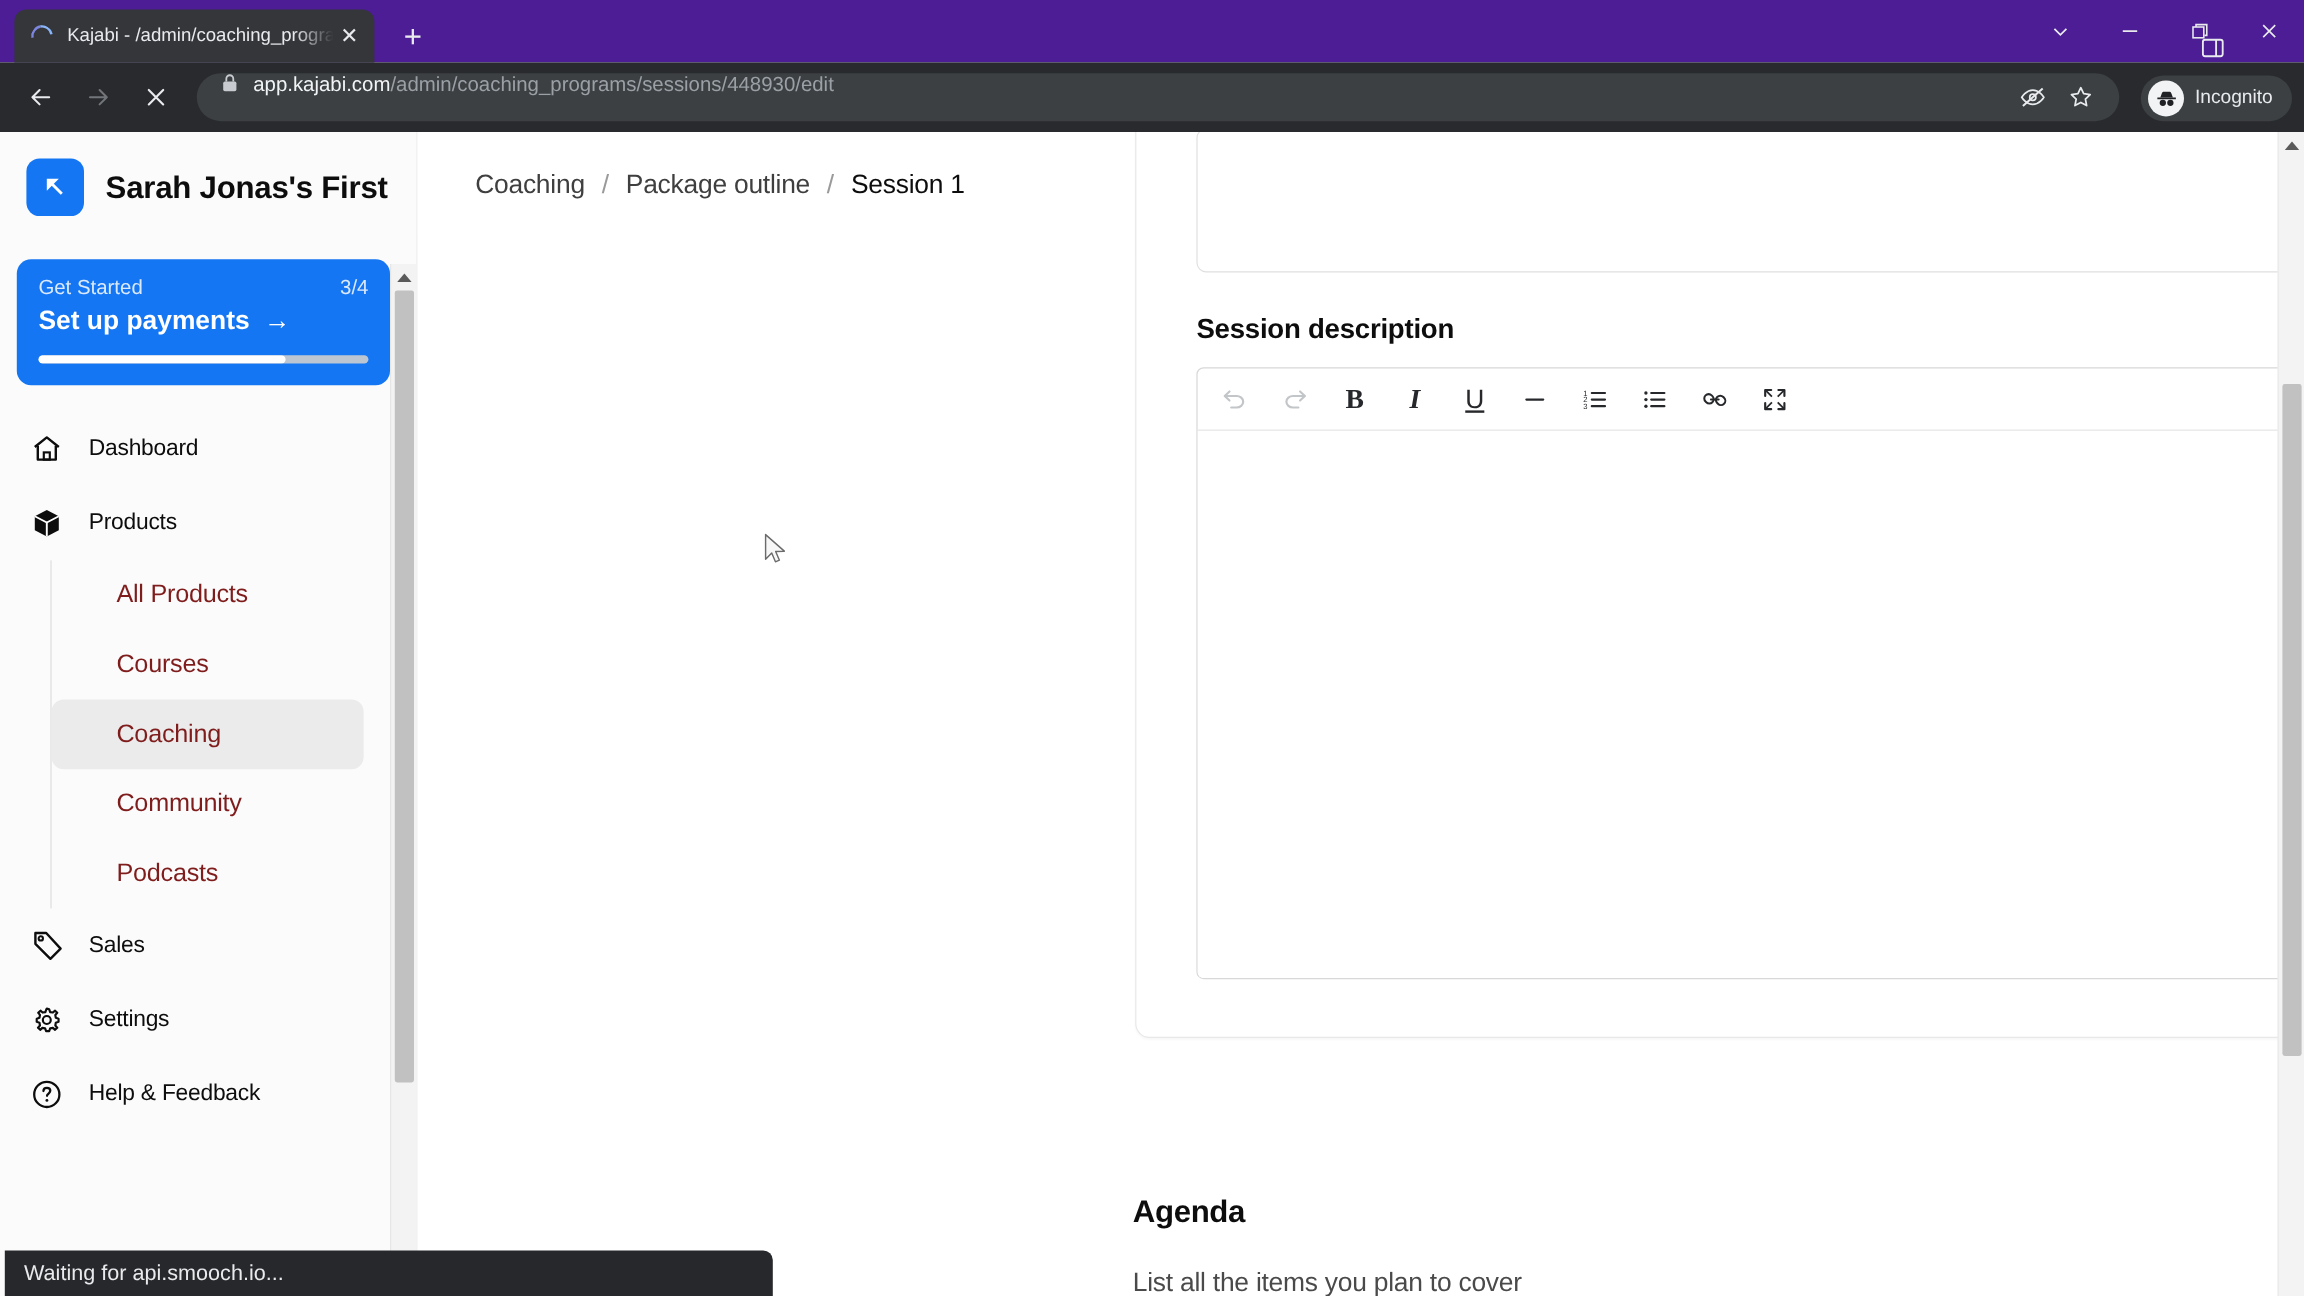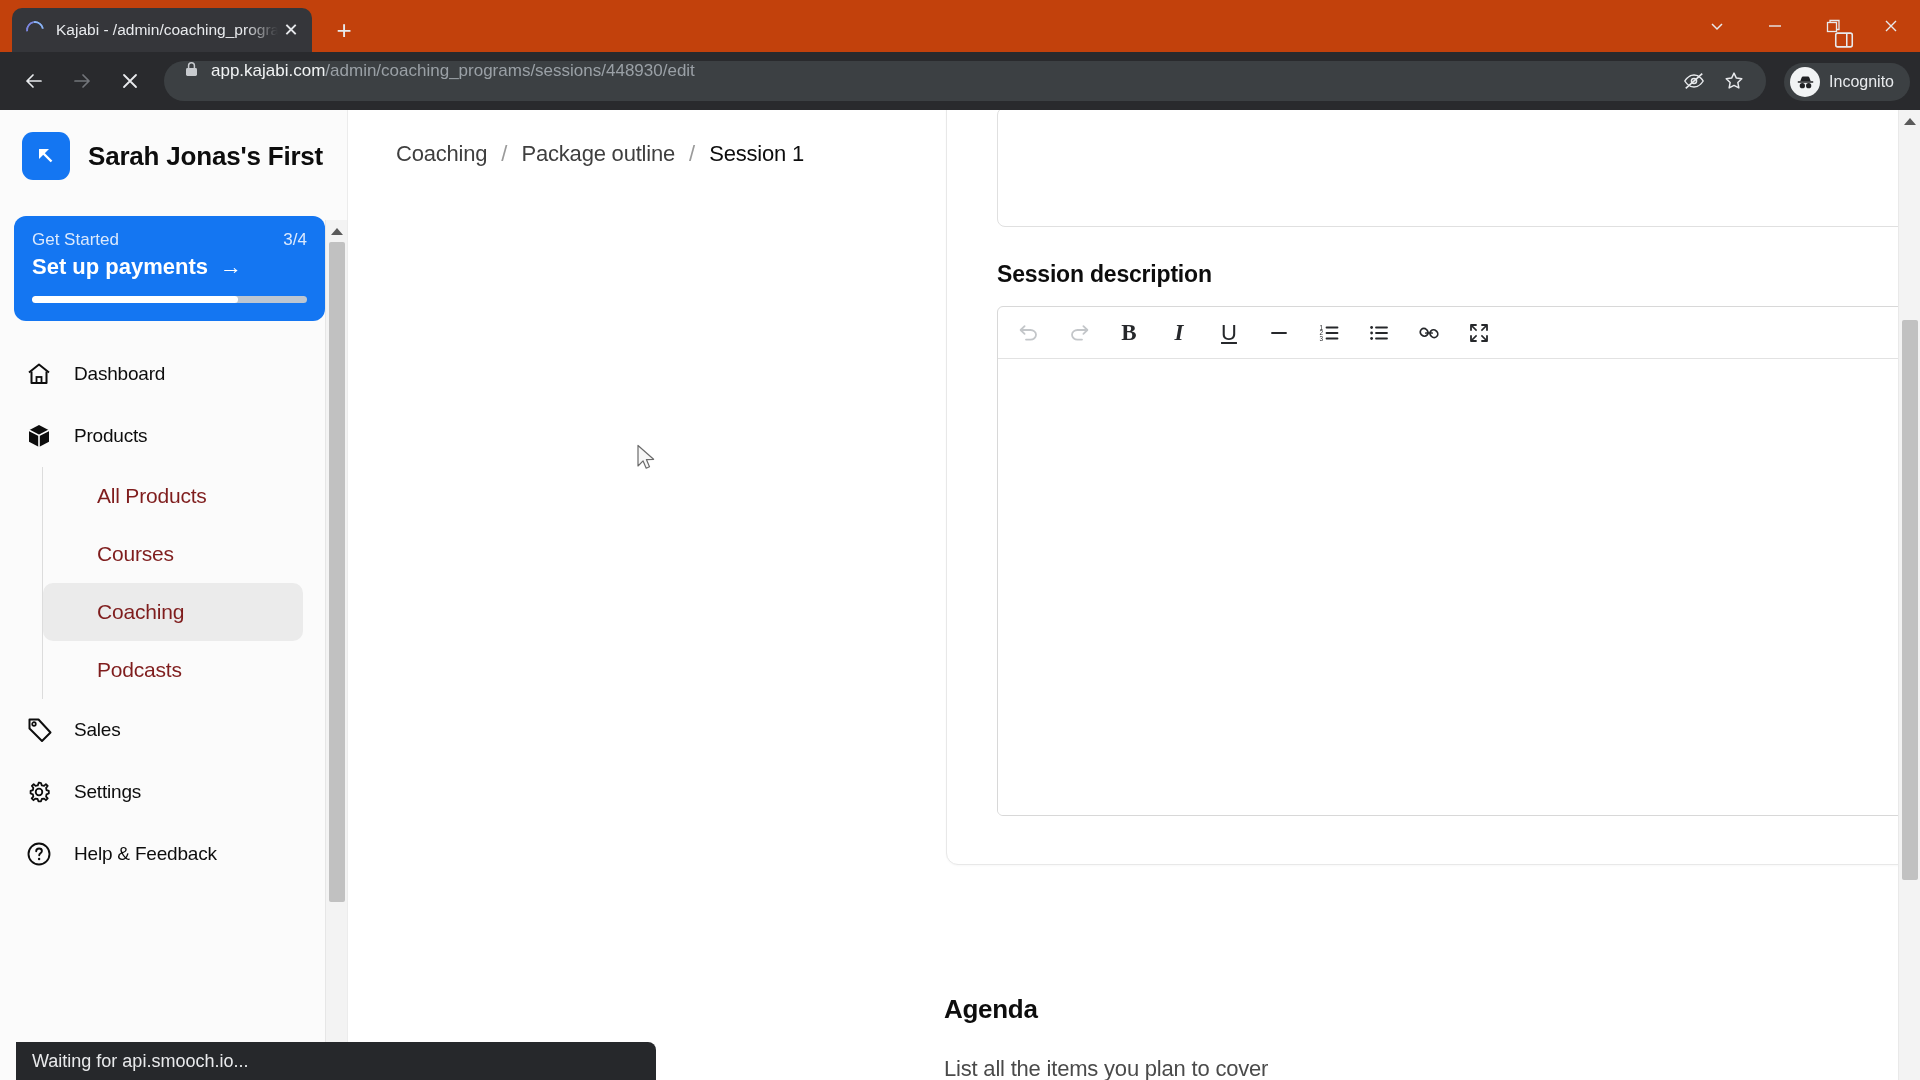--- a/index.html
+++ b/index.html
@@ -7,21 +7,21 @@
     width: 1920px; height: 1080px;
     overflow: hidden;
     font-family: "Liberation Sans", sans-serif;
     background: #ffffff;
   }
 
   
   .browser { width: 1920px; height: 1080px; position: relative; }
 
   .tabstrip {
-    height: 52px; background: #c2410c; position: relative;
+    height: 52px; background: #4c1d95; position: relative;
     display: flex; align-items: flex-end; padding-left: 12px;
   }
   .tab {
     width: 300px; height: 44px; background: #35363a;
     border-radius: 10px 10px 0 0;
     display: flex; align-items: center; padding: 0 8px 0 14px;
     position: relative;
   }
   .tab-spinner {
     width: 18px; height: 18px; flex: 0 0 18px;
@@ -224,21 +224,21 @@
     position: absolute; right: 0; top: 0; bottom: 0; width: 22px;
     background: #f3f3f3; border-left: 1px solid #e9e9e9;
   }
   .pg-thumb {
     position: absolute; left: 3px; width: 16px; top: 210px; height: 560px;
     background: #c1c1c1; border-radius: 2px;
   }
 
   
   .statusbar {
-    position: absolute; left: 16px; bottom: 0; height: 38px;
+    position: absolute; left: 4px; bottom: 0; height: 38px;
     background: #26282b; color: #e9eaec;
     display: flex; align-items: center; padding: 0 16px;
     border-top-right-radius: 8px; font-size: 18px; min-width: 640px;
   }
 
   
   .cursor { position: absolute; left: 636px; top: 444px; z-index: 99; }
 </style>
 </head>
 <body>
@@ -399,20 +399,23 @@
           <div class="sub-item">
               <span>All Products</span>
             </div>
           <div class="sub-item">
               <span>Courses</span>
             </div>
           <div class="sub-item active">
               <span>Coaching</span>
             </div>
           <div class="sub-item">
+              <span>Community</span>
+            </div>
+          <div class="sub-item">
               <span>Podcasts</span>
             </div>
         </div>
 
         <div class="nav-item">
           <span class="nav-icon">
             <svg width="28" height="28" viewBox="0 0 28 28">
                 <path d="M13.5 3.5H4.5v9L17 25l8.5-8.5z" stroke="#0d0d0d" stroke-width="2" fill="none" stroke-linejoin="round"></path>
                 <circle cx="9" cy="8" r="1.8" stroke="#0d0d0d" stroke-width="1.7" fill="none"></circle>
               </svg>

